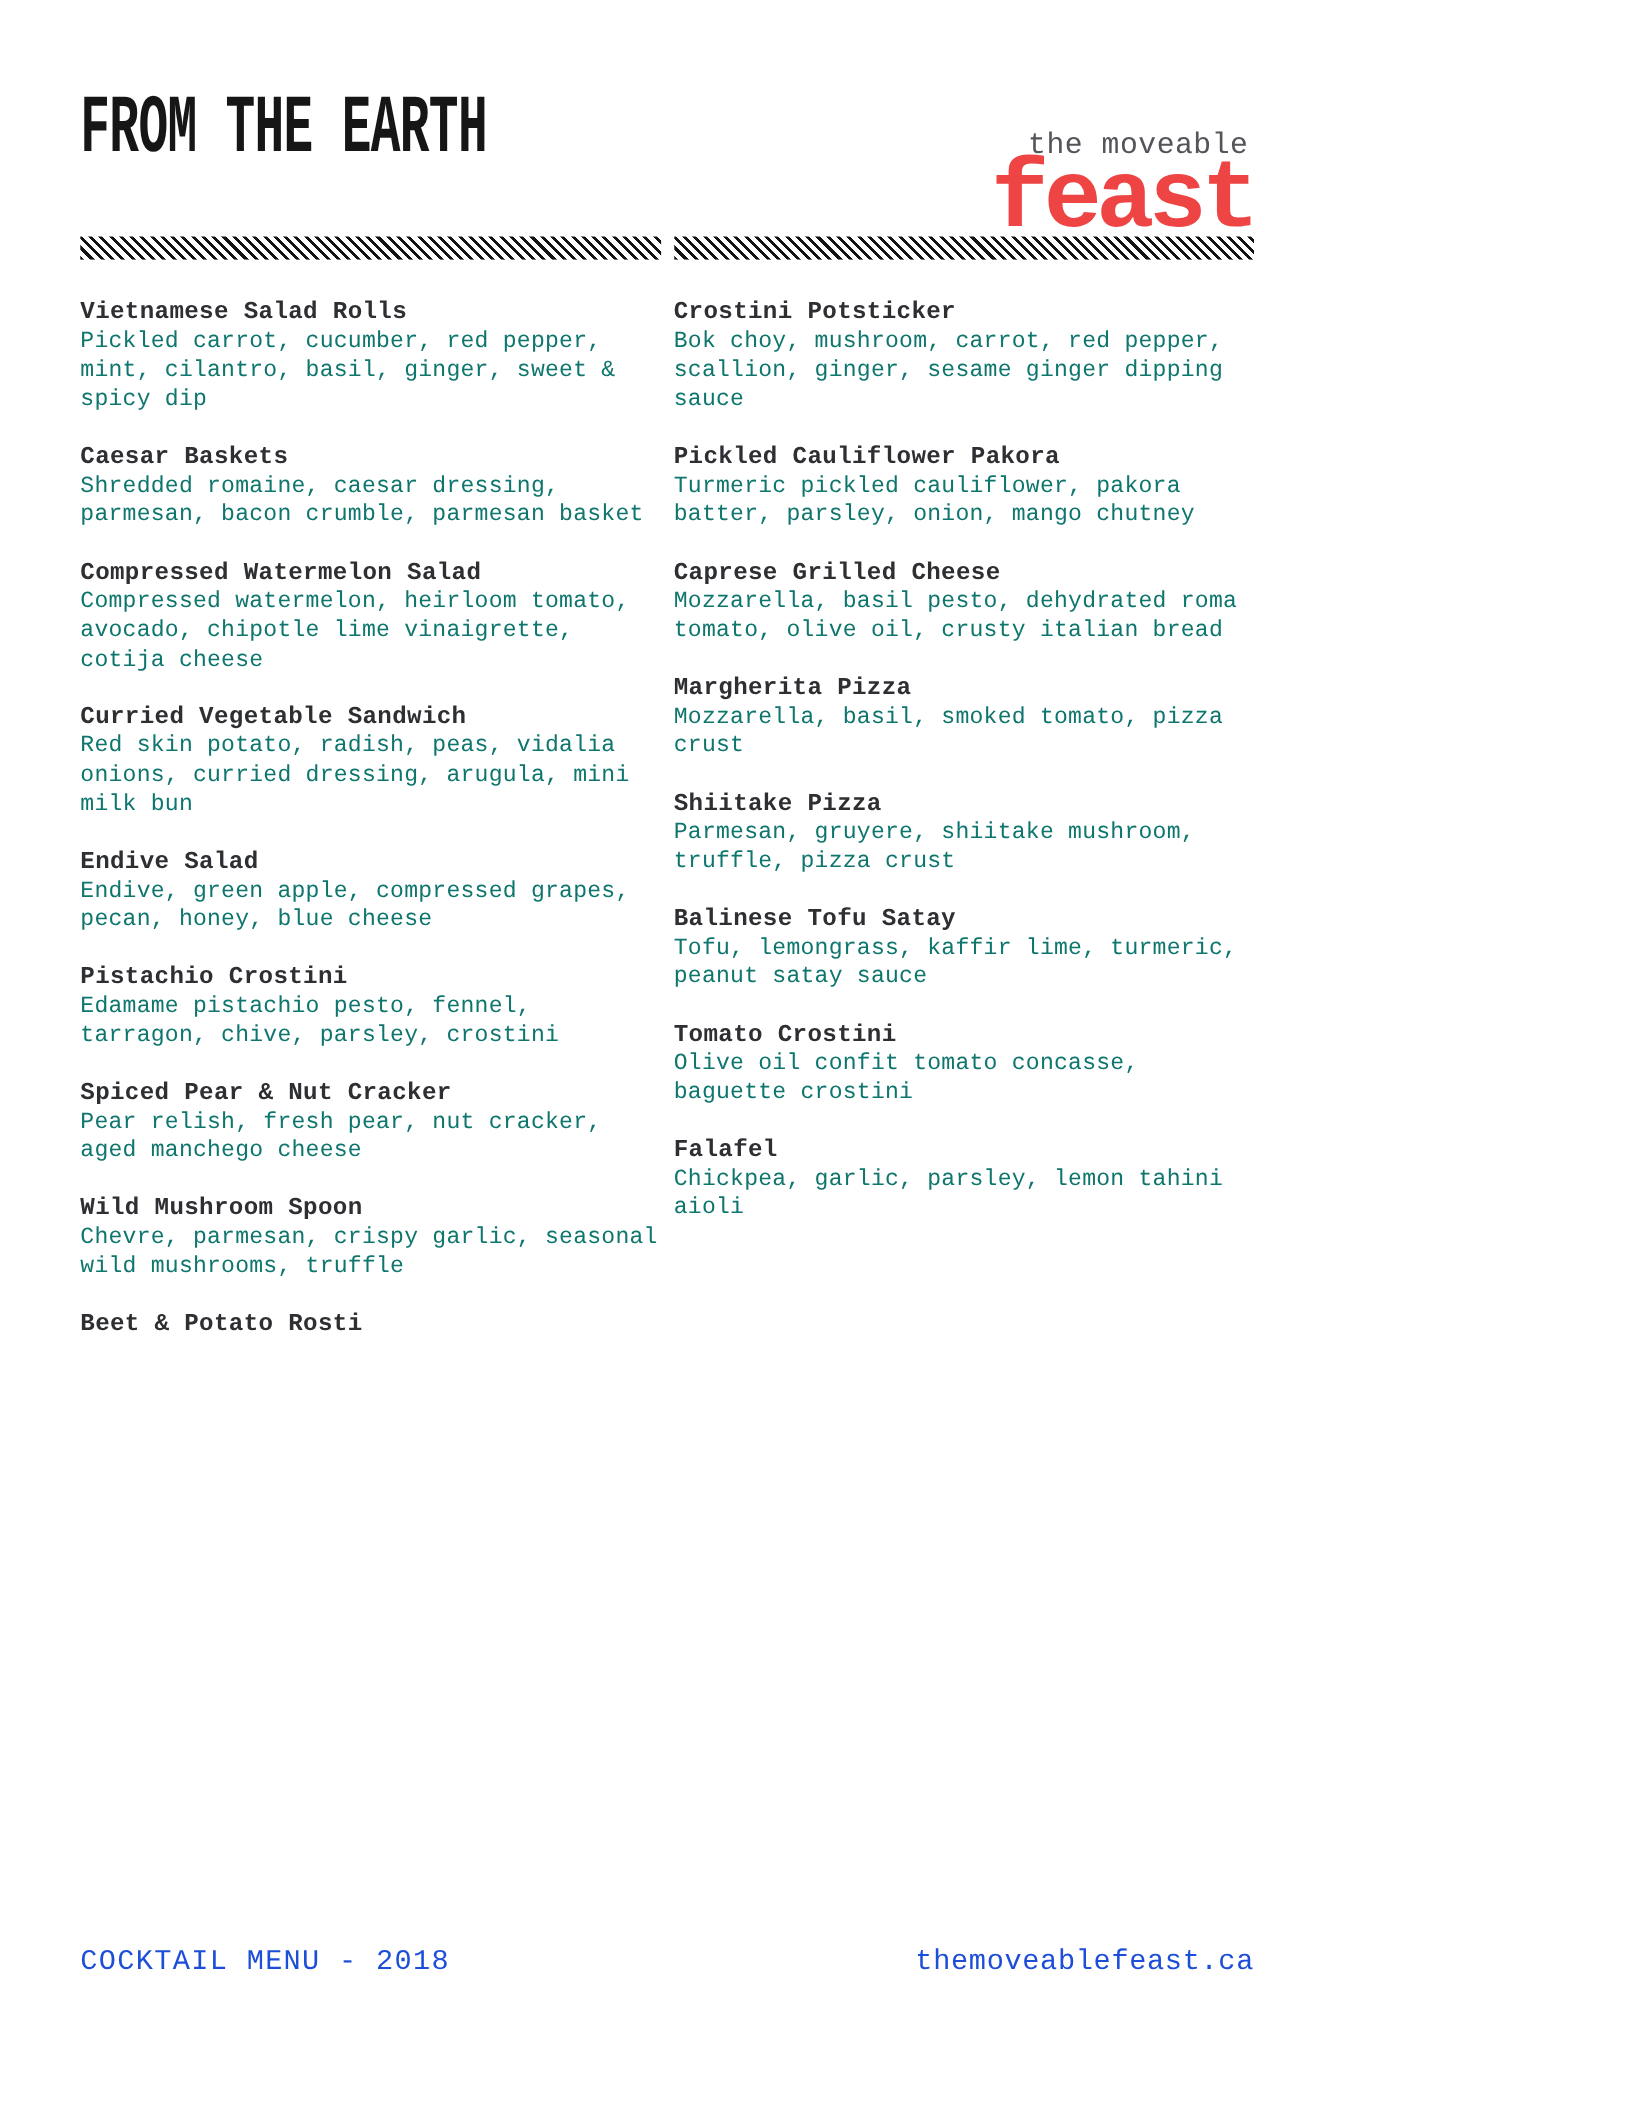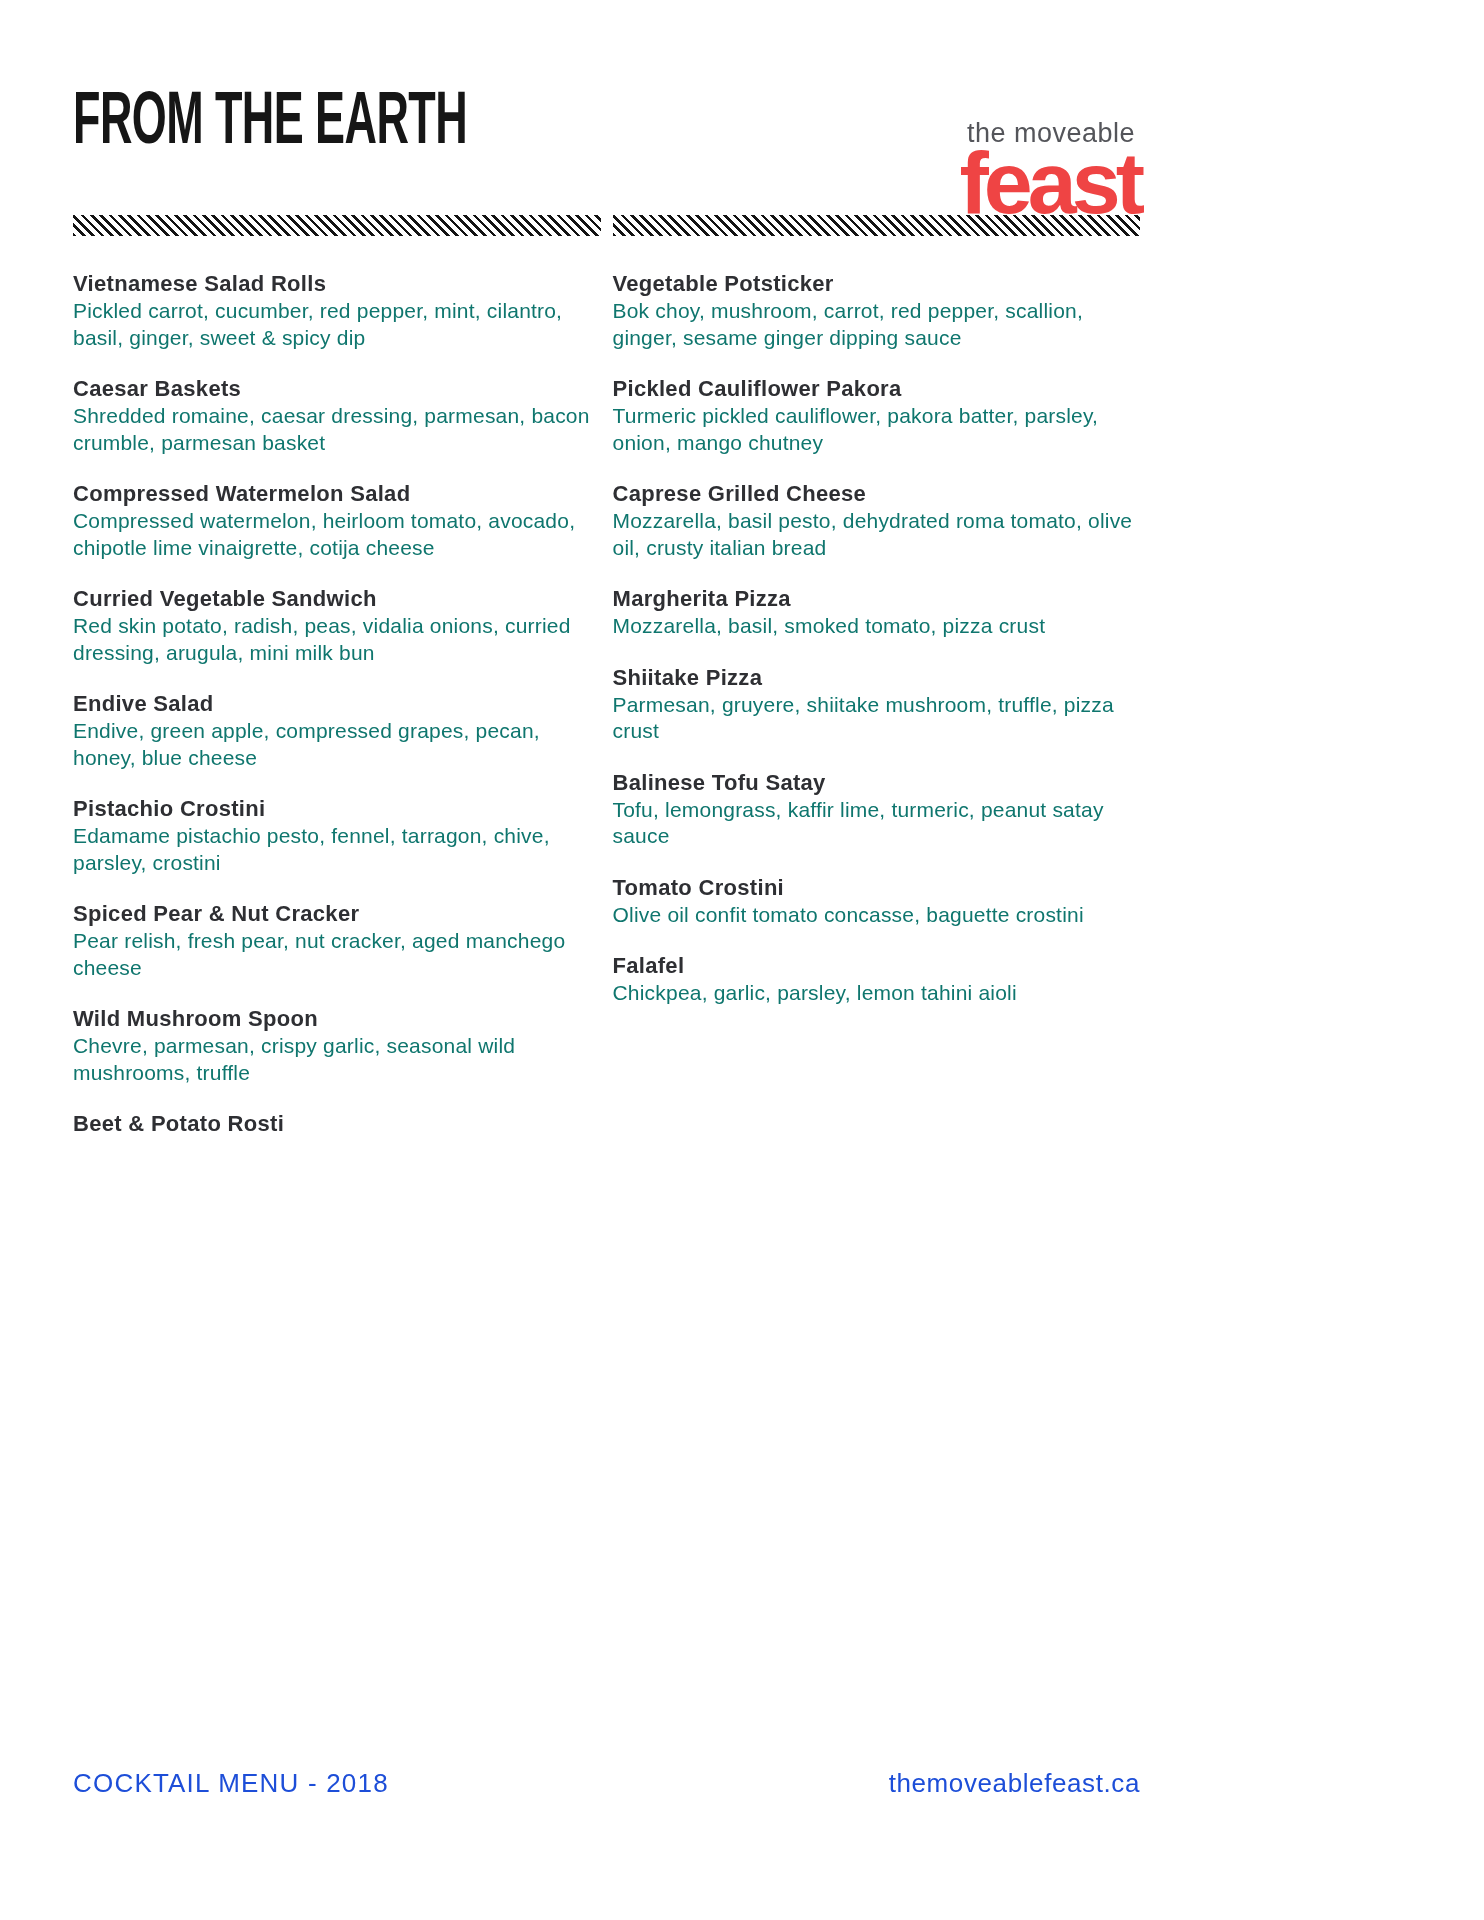--- a/index.html
+++ b/index.html
@@ -5,21 +5,21 @@
   html, body {
     margin: 0;
     padding: 0;
     background: #ffffff;
   }
   .page {
     position: relative;
     width: 1308px;
     height: 1920px;
     background: #ffffff;
-    font-family: Liberation Sans, sans-serif;
+    font-family: Liberation Mono, monospace;
     overflow: hidden;
   }
   .inner {
     position: absolute;
     left: 73px;
     top: 0;
     width: 1067px;
   }
   
   .header {
@@ -171,21 +171,21 @@
         </div>
         <div class="item">
           <h3>Beet &amp; Potato Rosti</h3>
         </div>
       </div>
 
       <div class="col">
         <div class="hatch"></div>
 
         <div class="item">
-          <h3>Vegetable Potsticker</h3>
+          <h3>Crostini Potsticker</h3>
           <p>Bok choy, mushroom, carrot, red pepper, scallion, ginger, sesame ginger dipping sauce</p>
         </div>
         <div class="item">
           <h3>Pickled Cauliflower Pakora</h3>
           <p>Turmeric pickled cauliflower, pakora batter, parsley, onion, mango chutney</p>
         </div>
         <div class="item">
           <h3>Caprese Grilled Cheese</h3>
           <p>Mozzarella, basil pesto, dehydrated roma tomato, olive oil, crusty italian bread</p>
         </div>

